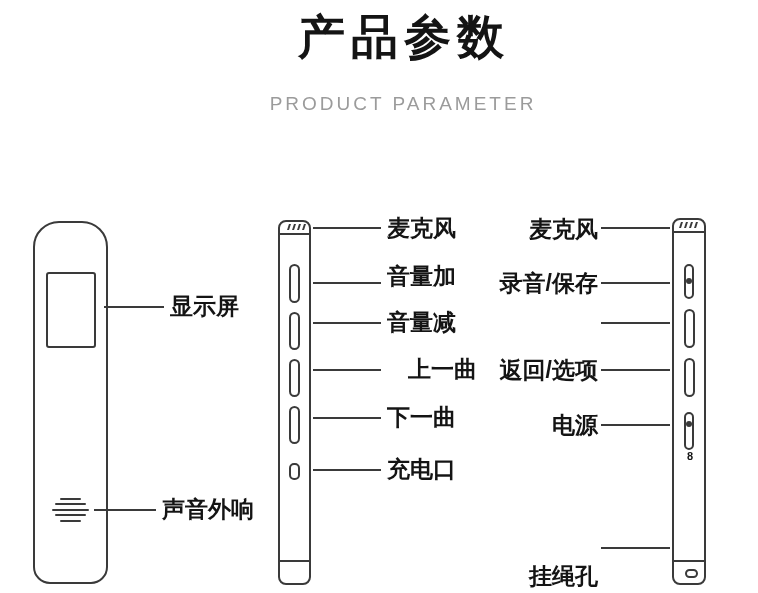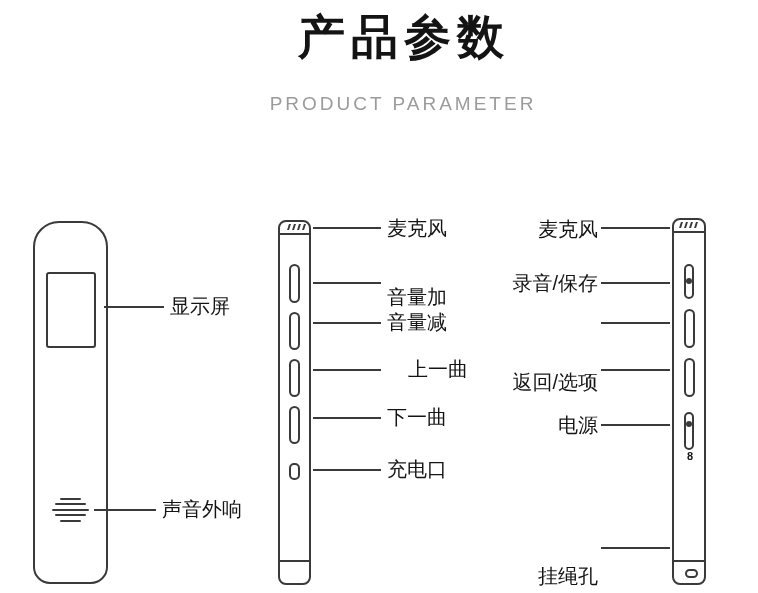--- a/index.html
+++ b/index.html
@@ -26,21 +26,21 @@
   .subtitle{
     position:absolute;left:0;top:93px;width:100%;
     text-align:center;
     font-size:19px;letter-spacing:3px;
     color:var(--subtitle);
     padding-left:24px;
   }
   
   .label{
     position:absolute;
-    font-size:20px;font-weight:400;line-height:22px;
+    font-size:23px;font-weight:700;line-height:22px;
     color:var(--ink);white-space:nowrap;
   }
   .label.right{text-align:right;}
   .cline{position:absolute;height:2px;background:var(--line);}
 
   
   .front-body{
     position:absolute;left:33px;top:221px;width:75px;height:363px;
     border:2px solid var(--line);
     border-radius:26px 26px 17px 17px;
@@ -111,30 +111,30 @@
   #fl1{left:104px;top:306px;width:60px;}
   #ft1{left:170px;top:295px;}
   #fl2{left:94px;top:509px;width:62px;}
   #ft2{left:162px;top:498px;}
 
   
   .s1line{left:313px;width:68px;}
   #sl1{top:227px;} #sl2{top:282px;} #sl3{top:322px;}
   #sl4{top:369px;} #sl5{top:417px;} #sl6{top:469px;}
   .s1label{left:387px;}
-  #st1{top:217px;} #st2{top:286px;} #st3{top:311px;}
+  #st1{top:217px;} #st2{top:265px;} #st3{top:311px;}
   #st4{top:358px;margin-left:21px;} #st5{top:406px;} #st6{top:458px;}
 
   
   .s2line{left:601px;width:69px;}
   #rl1{top:227px;} #rl2{top:282px;} #rl3{top:322px;}
   #rl4{top:369px;} #rl5{top:424px;} #rl6{top:547px;}
   .s2label{right:160px;}
   #rt1{top:218px;} #rt2{top:272px;} #rt3{top:312px;}
-  #rt4{top:371px;} #rt5{top:414px;margin-left:32px;} #rt6{top:565px;}
+  #rt4{top:359px;} #rt5{top:414px;margin-left:32px;} #rt6{top:565px;}
 </style>
 </head>
 <body>
 
 <div class="canvas">
 
   <h1 class="title">产品参数</h1>
   <div class="subtitle">PRODUCT PARAMETER</div>
 
   <div class="front-body">

